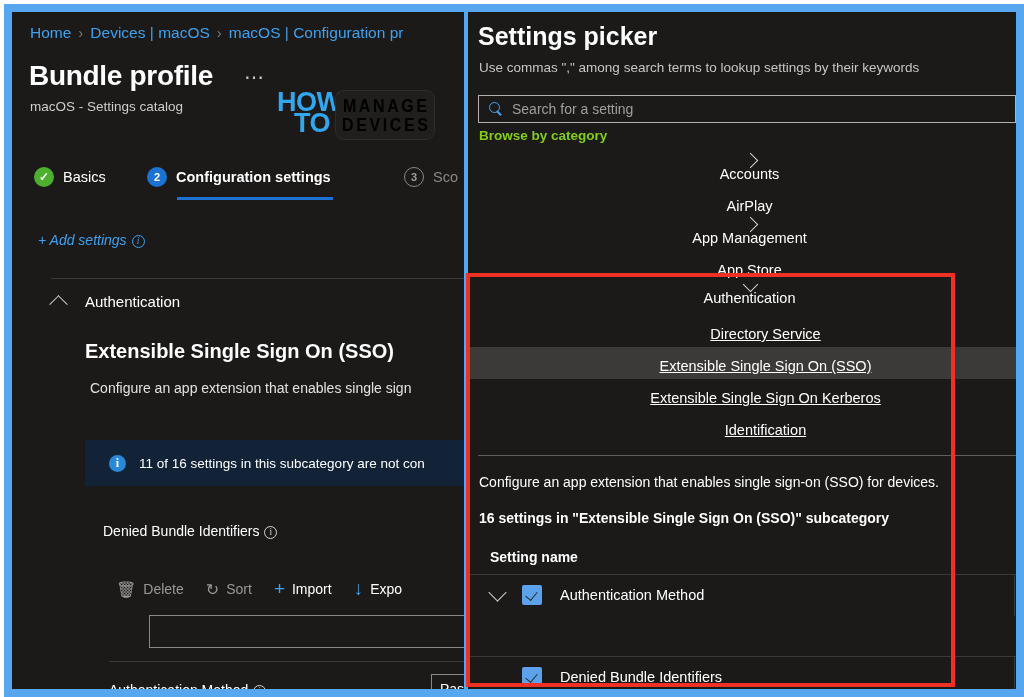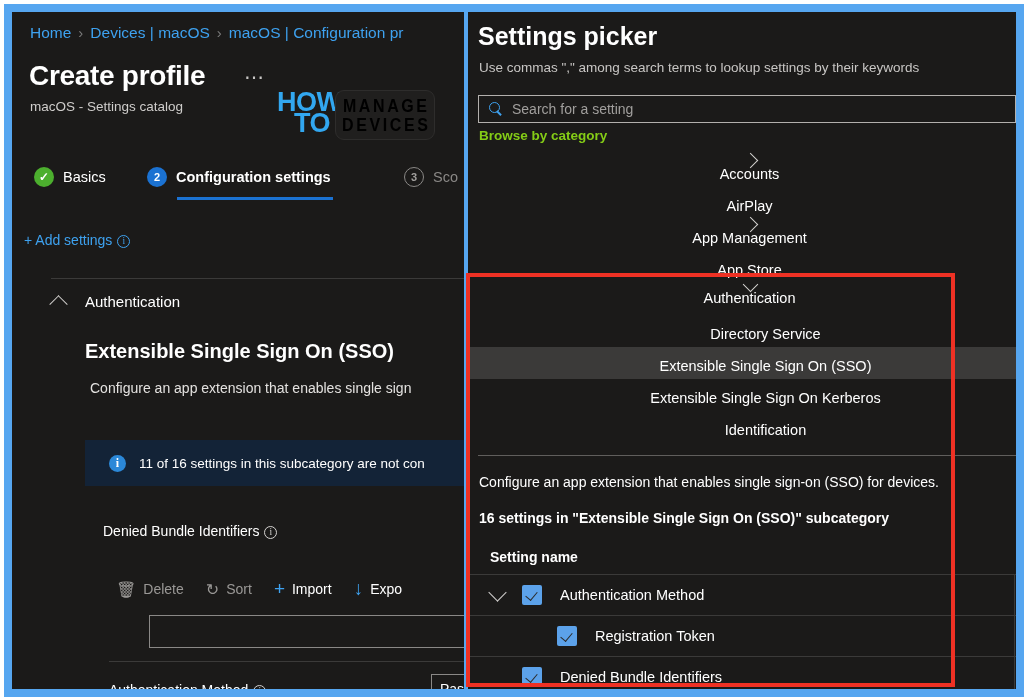--- a/index.html
+++ b/index.html
@@ -89,22 +89,22 @@
   .badge.idle { border: 1.4px solid #8a8886; color: #a19f9d; }
   .tab .tlabel { font-size: 14.5px; color: #ffffff; white-space: nowrap; }
   .tab.inactive .tlabel { color: #8a8886; }
   .tab.active .tlabel { font-weight: bold; }
   .tab .underline {
     position: absolute; left: 30px; right: -2px; top: 33px;
     height: 2.5px; background: #1b72d2;
   }
 
   .add-settings {
-    position: absolute; left: 12px; top: 220px;
-    font-size: 14px; color: #3ea2f0; white-space: nowrap;
+    position: absolute; left: 26px; top: 220px;
+    font-size: 14px; color: #3ea2f0; white-space: nowrap; font-style: italic;
   }
   .info-circle {
     display: inline-block; width: 13px; height: 13px;
     border: 1.2px solid currentColor; border-radius: 50%;
     font-size: 9.5px; line-height: 11.5px; text-align: center;
     vertical-align: 1px; margin-left: 5px; font-family: "Liberation Serif", serif;
   }
 
   .hr-line { position: absolute; background: #3b3a39; height: 1px; }
 
@@ -211,21 +211,21 @@
     display: flex; align-items: center; flex-direction: column;
   }
   .cat .chev {
     width: 11px; height: 11px; margin-left: 17px; flex: 0 0 auto;
     border-right: 1.5px solid #d4d2d0; border-bottom: 1.5px solid #d4d2d0;
   }
   .cat .chev.right { transform: rotate(-45deg); }
   .cat .chev.down { transform: rotate(45deg); margin-top: -4px; }
   .cat .chev.none { border: none; }
   .cat .clabel { font-size: 14.5px; color: #ffffff; margin-left: 15px; white-space: nowrap; }
-  .cat.sub .clabel { margin-left: 47px; }
+  .cat.sub .clabel { margin-left: 47px; text-decoration: underline; }
   .cat.selected { background: #3b3a39; }
 
   .pk-hr { position: absolute; left: 10px; width: 538px; height: 1px; background: #605e5c; }
 
   .pk-desc {
     position: absolute; left: 11px; top: 462px;
     font-size: 14px; color: #ffffff; white-space: nowrap;
   }
   .pk-count {
     position: absolute; left: 11px; top: 498px;
@@ -276,21 +276,21 @@
 <body>
 
 <div id="frame">
 
   <div id="left-blade">
 
     <div class="breadcrumb">
       <span>Home</span><span class="sep">›</span><span>Devices | macOS</span><span class="sep">›</span><span>macOS | Configuration pr</span>
     </div>
 
-    <div class="page-title">Create profile</div>
+    <div class="page-title">Bundle profile</div>
     <div class="ellipsis-btn">⋯</div>
     <div class="page-subtitle">macOS - Settings catalog</div>
 
     <div id="logo">
       <div class="howto">
         <span>HOW</span><br>
         <span>TO</span>
       </div>
       <div class="mdbox">
         <span>MANAGE</span>
@@ -420,26 +420,20 @@
     <div class="pk-desc">Configure an app extension that enables single sign-on (SSO) for devices.</div>
     <div class="pk-count">16 settings in "Extensible Single Sign On (SSO)" subcategory</div>
     <div class="pk-colhead">Setting name</div>
 
     <div class="trow" style="top:562px;">
       <span class="rchev"></span>
       <span class="cbx" style="margin-left:18px;"></span>
       <span class="rlabel">Authentication Method</span>
       <span class="colsep"></span>
     </div>
-    <div class="trow" style="top:603px;">
-      <span class="rchev hidden"></span>
-      <span class="cbx" style="margin-left:53px;"></span>
-      <span class="rlabel">Registration Token</span>
-      <span class="colsep"></span>
-    </div>
     <div class="trow" style="top:644px;">
       <span class="rchev hidden"></span>
       <span class="cbx" style="margin-left:18px;"></span>
       <span class="rlabel">Denied Bundle Identifiers</span>
       <span class="colsep"></span>
     </div>
   </div>
 
   <div id="redbox"></div>
 </div>

